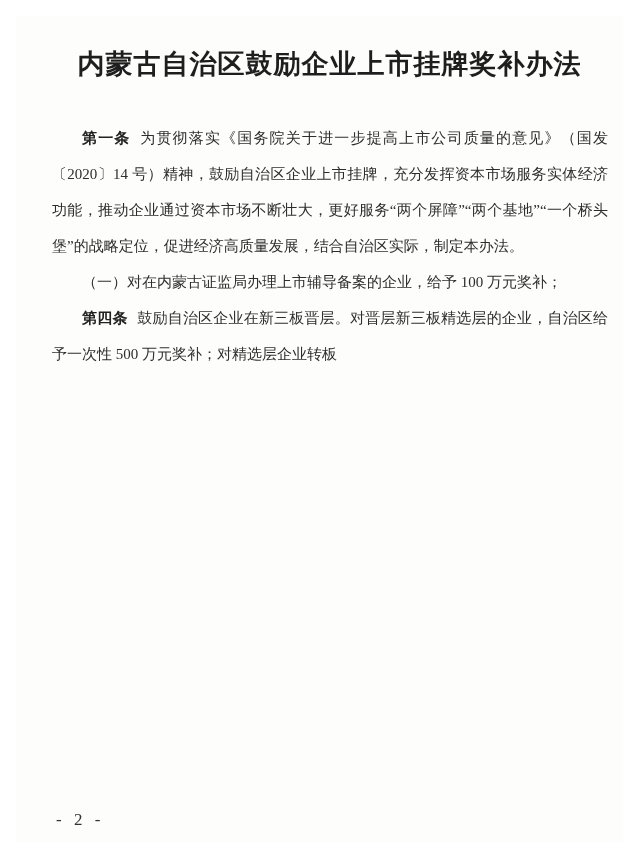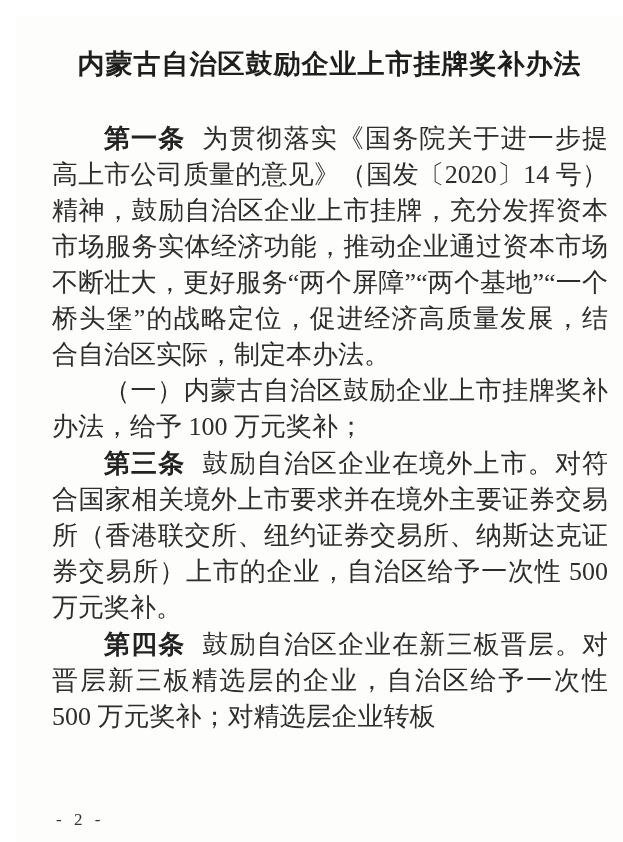--- a/index.html
+++ b/index.html
@@ -27,21 +27,21 @@
     font-weight: bold;
     letter-spacing: 1px;
     color: #1e1e1e;
     white-space: nowrap;
   }
   .body-text {
     width: 556px;
   }
   .para {
     margin: 0;
-    font-size: 26px;
+    font-size: 15px;
     line-height: 36px;
     text-align: justify;
     text-indent: 2em;
     color: #2d2d2d;
   }
   .article-label {
     font-family: "Liberation Sans", "DejaVu Sans", sans-serif;
     font-weight: bold;
     color: #222222;
     margin-right: 0.65em;
@@ -61,25 +61,24 @@
 
 <div class="page">
 
   <h1 class="doc-title">内蒙古自治区鼓励企业上市挂牌奖补办法</h1>
 
   <div class="body-text">
 
     <p class="para"><span class="article-label">第一条</span><span>为贯彻落实《国务院关于进一步提高上市公司质量的意见》（国发〔2020〕14 号）精神，鼓励自治区企业上市挂牌，充分发挥资本市场服务实体经济功能，推动企业通过资本市场不断壮大，更好服务“两个屏障”“两个基地”“一个桥头堡”的战略定位，促进经济高质量发展，结合自治区实际，制定本办法。</span></p>
 
 
-    <p class="para"><span>（一）内蒙古自治区鼓励企业上市挂牌奖补办法，给予 100 万元奖补；</span></p>
+    <p class="para"><span>（一）对在内蒙古证监局办理上市辅导备案的企业，给予 100 万元奖补；</span></p>
 
 
 
-    <p class="para"><span class="article-label">第三条</span><span>鼓励自治区企业在境外上市。对符合国家相关境外上市要求并在境外主要证券交易所（香港联交所、纽约证券交易所、纳斯达克证券交易所）上市的企业，自治区给予一次性 500 万元奖补。</span></p>
 
     <p class="para"><span class="article-label">第四条</span><span>鼓励自治区企业在新三板晋层。对晋层新三板精选层的企业，自治区给予一次性 500 万元奖补；对精选层企业转板</span></p>
 
   </div>
 
   <div class="page-number">- 2 -</div>
 
 </div>
 
 </body></html>

